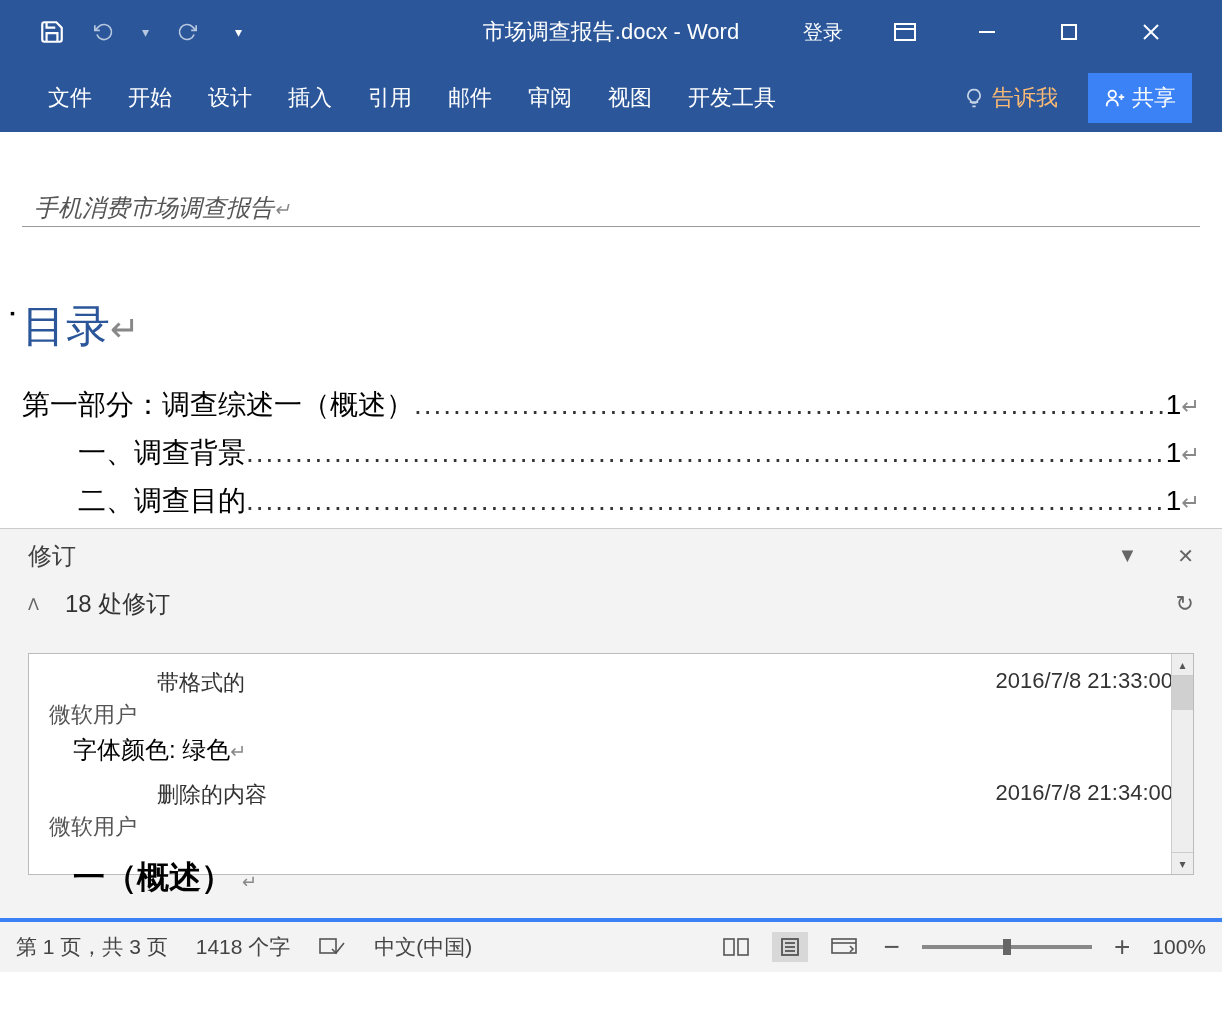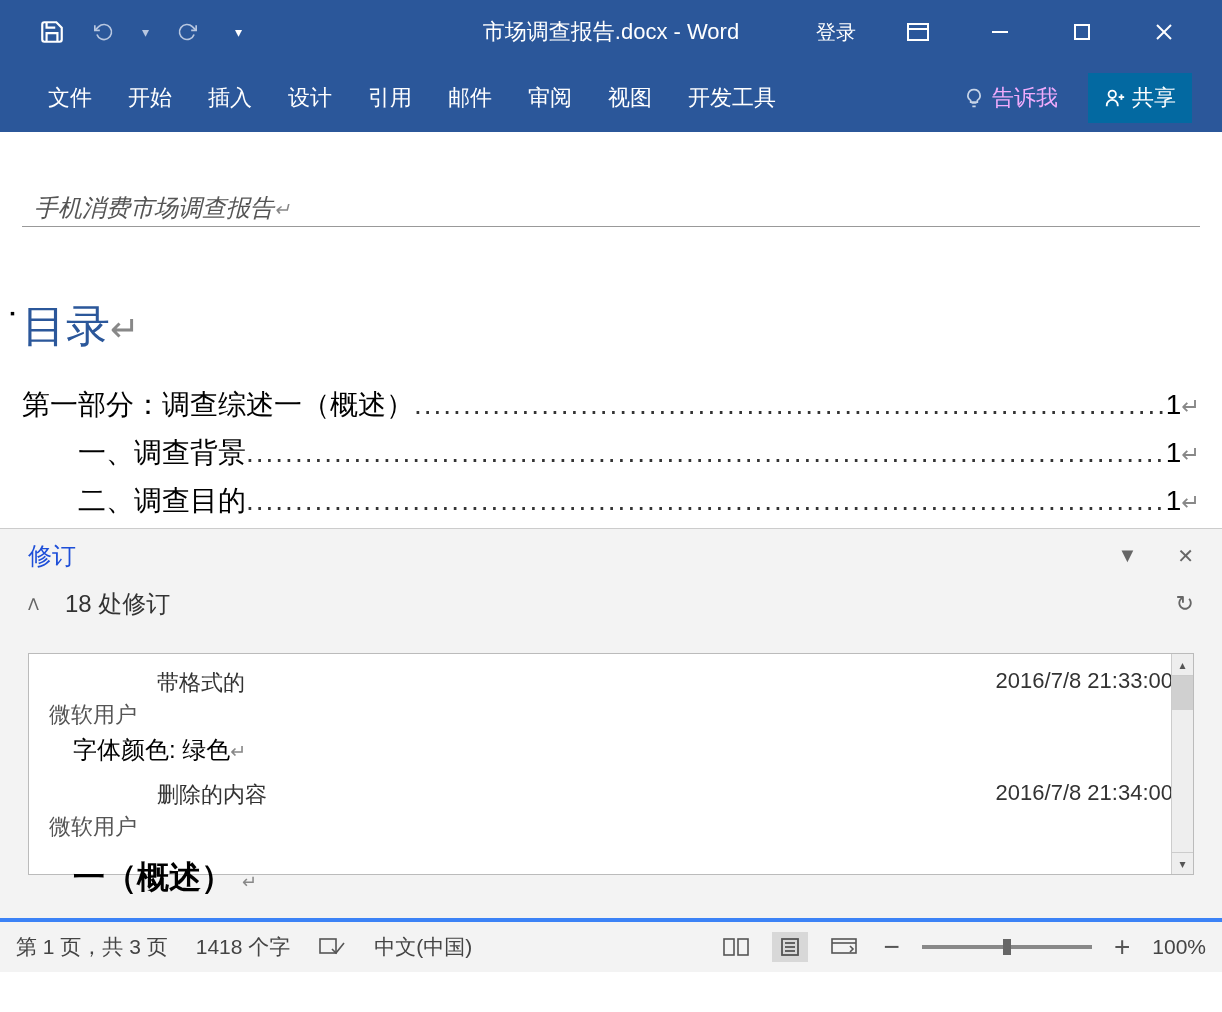--- a/index.html
+++ b/index.html
@@ -3,47 +3,47 @@
 <meta charset="utf-8">
 <style>
 * { margin: 0; padding: 0; box-sizing: border-box; }
 body { font-family: "Microsoft YaHei", "SimSun", sans-serif; width: 1222px; height: 1012px; overflow: hidden; background: #fff; }
 
 
 .titlebar { background: #2b579a; height: 64px; display: flex; align-items: center; color: #fff; font-size: 20px; position: relative; }
 .qat { display: flex; align-items: center; gap: 24px; padding-left: 38px; }
 .qat-icon { width: 28px; height: 28px; cursor: pointer; display: flex; align-items: center; justify-content: center; }
 .title-center { position: absolute; left: 50%; transform: translateX(-50%); font-size: 22px; }
-.title-right { position: absolute; right: 0; display: flex; align-items: center; gap: 42px; padding-right: 38px; }
+.title-right { position: absolute; right: 13px; display: flex; align-items: center; gap: 42px; padding-right: 38px; }
 .win-btn { width: 40px; height: 32px; cursor: pointer; display: flex; align-items: center; justify-content: center; }
 
 
 .ribbon { background: #2b579a; height: 68px; display: flex; align-items: center; color: #fff; font-size: 22px; padding: 0 30px; }
 .ribbon-tab { padding: 0 18px; cursor: pointer; height: 100%; display: flex; align-items: center; }
 .ribbon-right { margin-left: auto; display: flex; align-items: center; gap: 10px; }
-.tellme { display: flex; align-items: center; gap: 8px; cursor: pointer; color: #f0abfc; }
-.share-btn { background: #0369a1; padding: 10px 16px; display: flex; align-items: center; gap: 6px; cursor: pointer; margin-left: 20px; }
+.tellme { display: flex; align-items: center; gap: 8px; cursor: pointer; color: #fdba74; }
+.share-btn { background: #3b82f6; padding: 10px 16px; display: flex; align-items: center; gap: 6px; cursor: pointer; margin-left: 20px; }
 
 
 .doc-area { background: #fff; height: 396px; overflow: hidden; position: relative; }
 .doc-page { margin: 12px 22px 0 22px; position: relative; }
 .doc-header { font-style: italic; font-size: 24px; color: #555; padding: 48px 0 2px 12px; border-bottom: 1.5px solid #999; }
 .doc-title { color: #2b579a; font-size: 44px; margin: 70px 0 30px 0; }
 .para-mark { color: #888; font-size: 0.8em; }
 .toc-line { font-size: 28px; margin: 10px 0; display: flex; align-items: baseline; }
 .toc-text { white-space: nowrap; }
 .toc-dots { flex: 1; overflow: hidden; letter-spacing: 2px; color: #333; }
 .toc-page { white-space: nowrap; }
 .toc-indent { padding-left: 56px; }
 .cursor-mark { position: absolute; left: -12px; top: 8px; font-size: 14px; }
 
 
 .rev-pane { background: #f3f3f3; border-top: 1px solid #ccc; height: 390px; padding: 0 28px; }
 .rev-header { display: flex; align-items: center; height: 54px; }
-.rev-header-title { color: #1d4ed8; font-size: 24px; }
+.rev-header-title { color: #404040; font-size: 24px; }
 .rev-header-right { margin-left: auto; display: flex; gap: 40px; }
 .rev-header-icon { cursor: pointer; color: #666; font-size: 20px; }
 .rev-subhead { display: flex; align-items: center; height: 42px; gap: 26px; }
 .rev-count { font-size: 24px; color: #333; }
 .rev-sub-right { margin-left: auto; cursor: pointer; color: #666; font-size: 22px; }
 .rev-list { background: #fff; border: 1px solid #bbb; margin-top: 28px; height: 222px; position: relative; padding: 14px 20px; font-size: 22px; }
 .rev-item { margin-bottom: 6px; }
 .rev-meta { display: flex; gap: 20px; }
 .rev-author { color: #555; margin-top: 32px; }
 .rev-type { color: #333; }
@@ -117,22 +117,22 @@
           <line x1="3" y1="3" x2="17" y2="17"></line>
           <line x1="17" y1="3" x2="3" y2="17"></line>
         </svg>
     </span>
   </div>
 </div>
 
 <div class="ribbon">
   <div class="ribbon-tab">文件</div>
   <div class="ribbon-tab">开始</div>
+  <div class="ribbon-tab">设计</div>
   <div class="ribbon-tab">插入</div>
-  <div class="ribbon-tab">设计</div>
   <div class="ribbon-tab">引用</div>
   <div class="ribbon-tab">邮件</div>
   <div class="ribbon-tab">审阅</div>
   <div class="ribbon-tab">视图</div>
   <div class="ribbon-tab">开发工具</div>
   <div class="ribbon-right">
     <div class="tellme">
       <svg width="20" height="20" viewBox="0 0 24 24" fill="none" stroke="#c8d5e8" stroke-width="2">
           <path d="M9 18h6M10 22h4M12 2a7 7 0 00-4 12.9V17h8v-2.1A7 7 0 0012 2z"></path>
         </svg>

